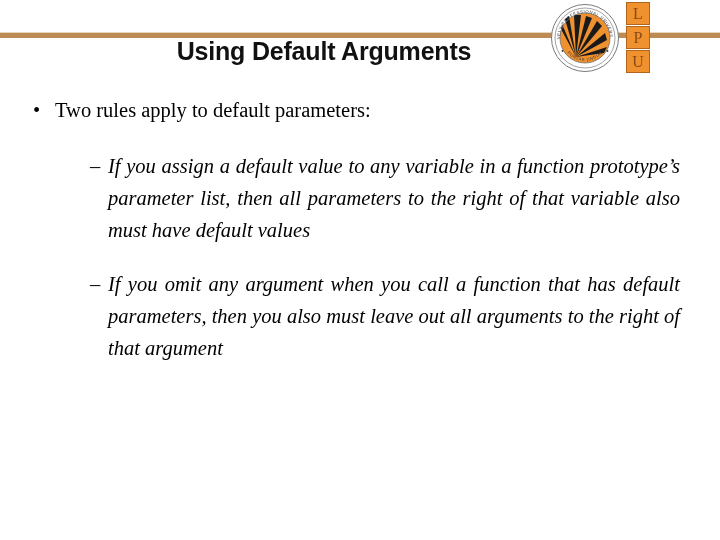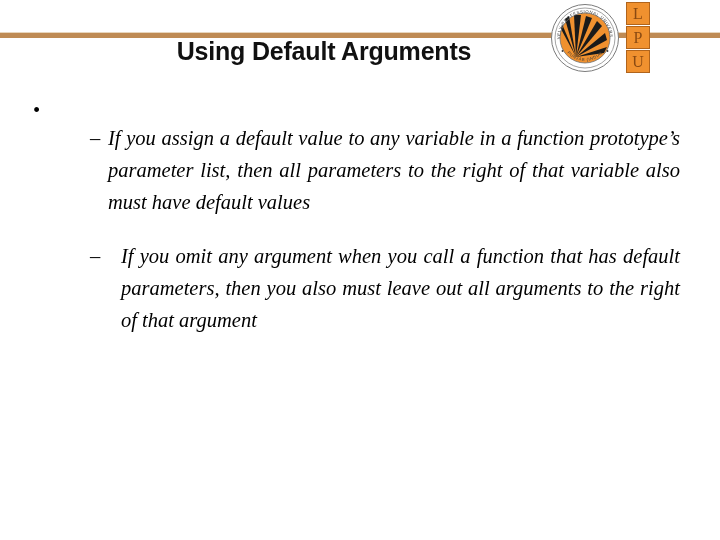--- a/index.html
+++ b/index.html
@@ -151,21 +151,20 @@
     top: 0;
     font-size: 20.5px;
     line-height: 32px;
   }
   .bullet-l2 .txt {
     display: block;
     font-style: italic;
   }
   .bullet-l2.last .txt {
     text-align: justify;
-    margin-left: 13px;
   }
   .bullet-l2 + .bullet-l2 {
     margin-top: 22px;
   }
 
   
   .justified {
     text-align: justify;
     text-justify: inter-word;
   }
@@ -220,20 +219,21 @@
         <div class="logo-letter">U</div>
       </div>
 
     </div>
   </div>
 
   <div class="body">
 
     <div class="bullet-l1">
       <span class="marker">•</span>
+      <span class="txt">Two rules apply to default parameters:</span>
     </div>
 
     <div class="sub-block">
 
       <div class="bullet-l2 justified">
         <span class="marker">–</span>
         <span class="txt">If you assign a default value to any variable in a function prototype’s parameter list, then all parameters to the right of that variable also must have default values</span>
       </div>
 
       <div class="bullet-l2 justified last">

